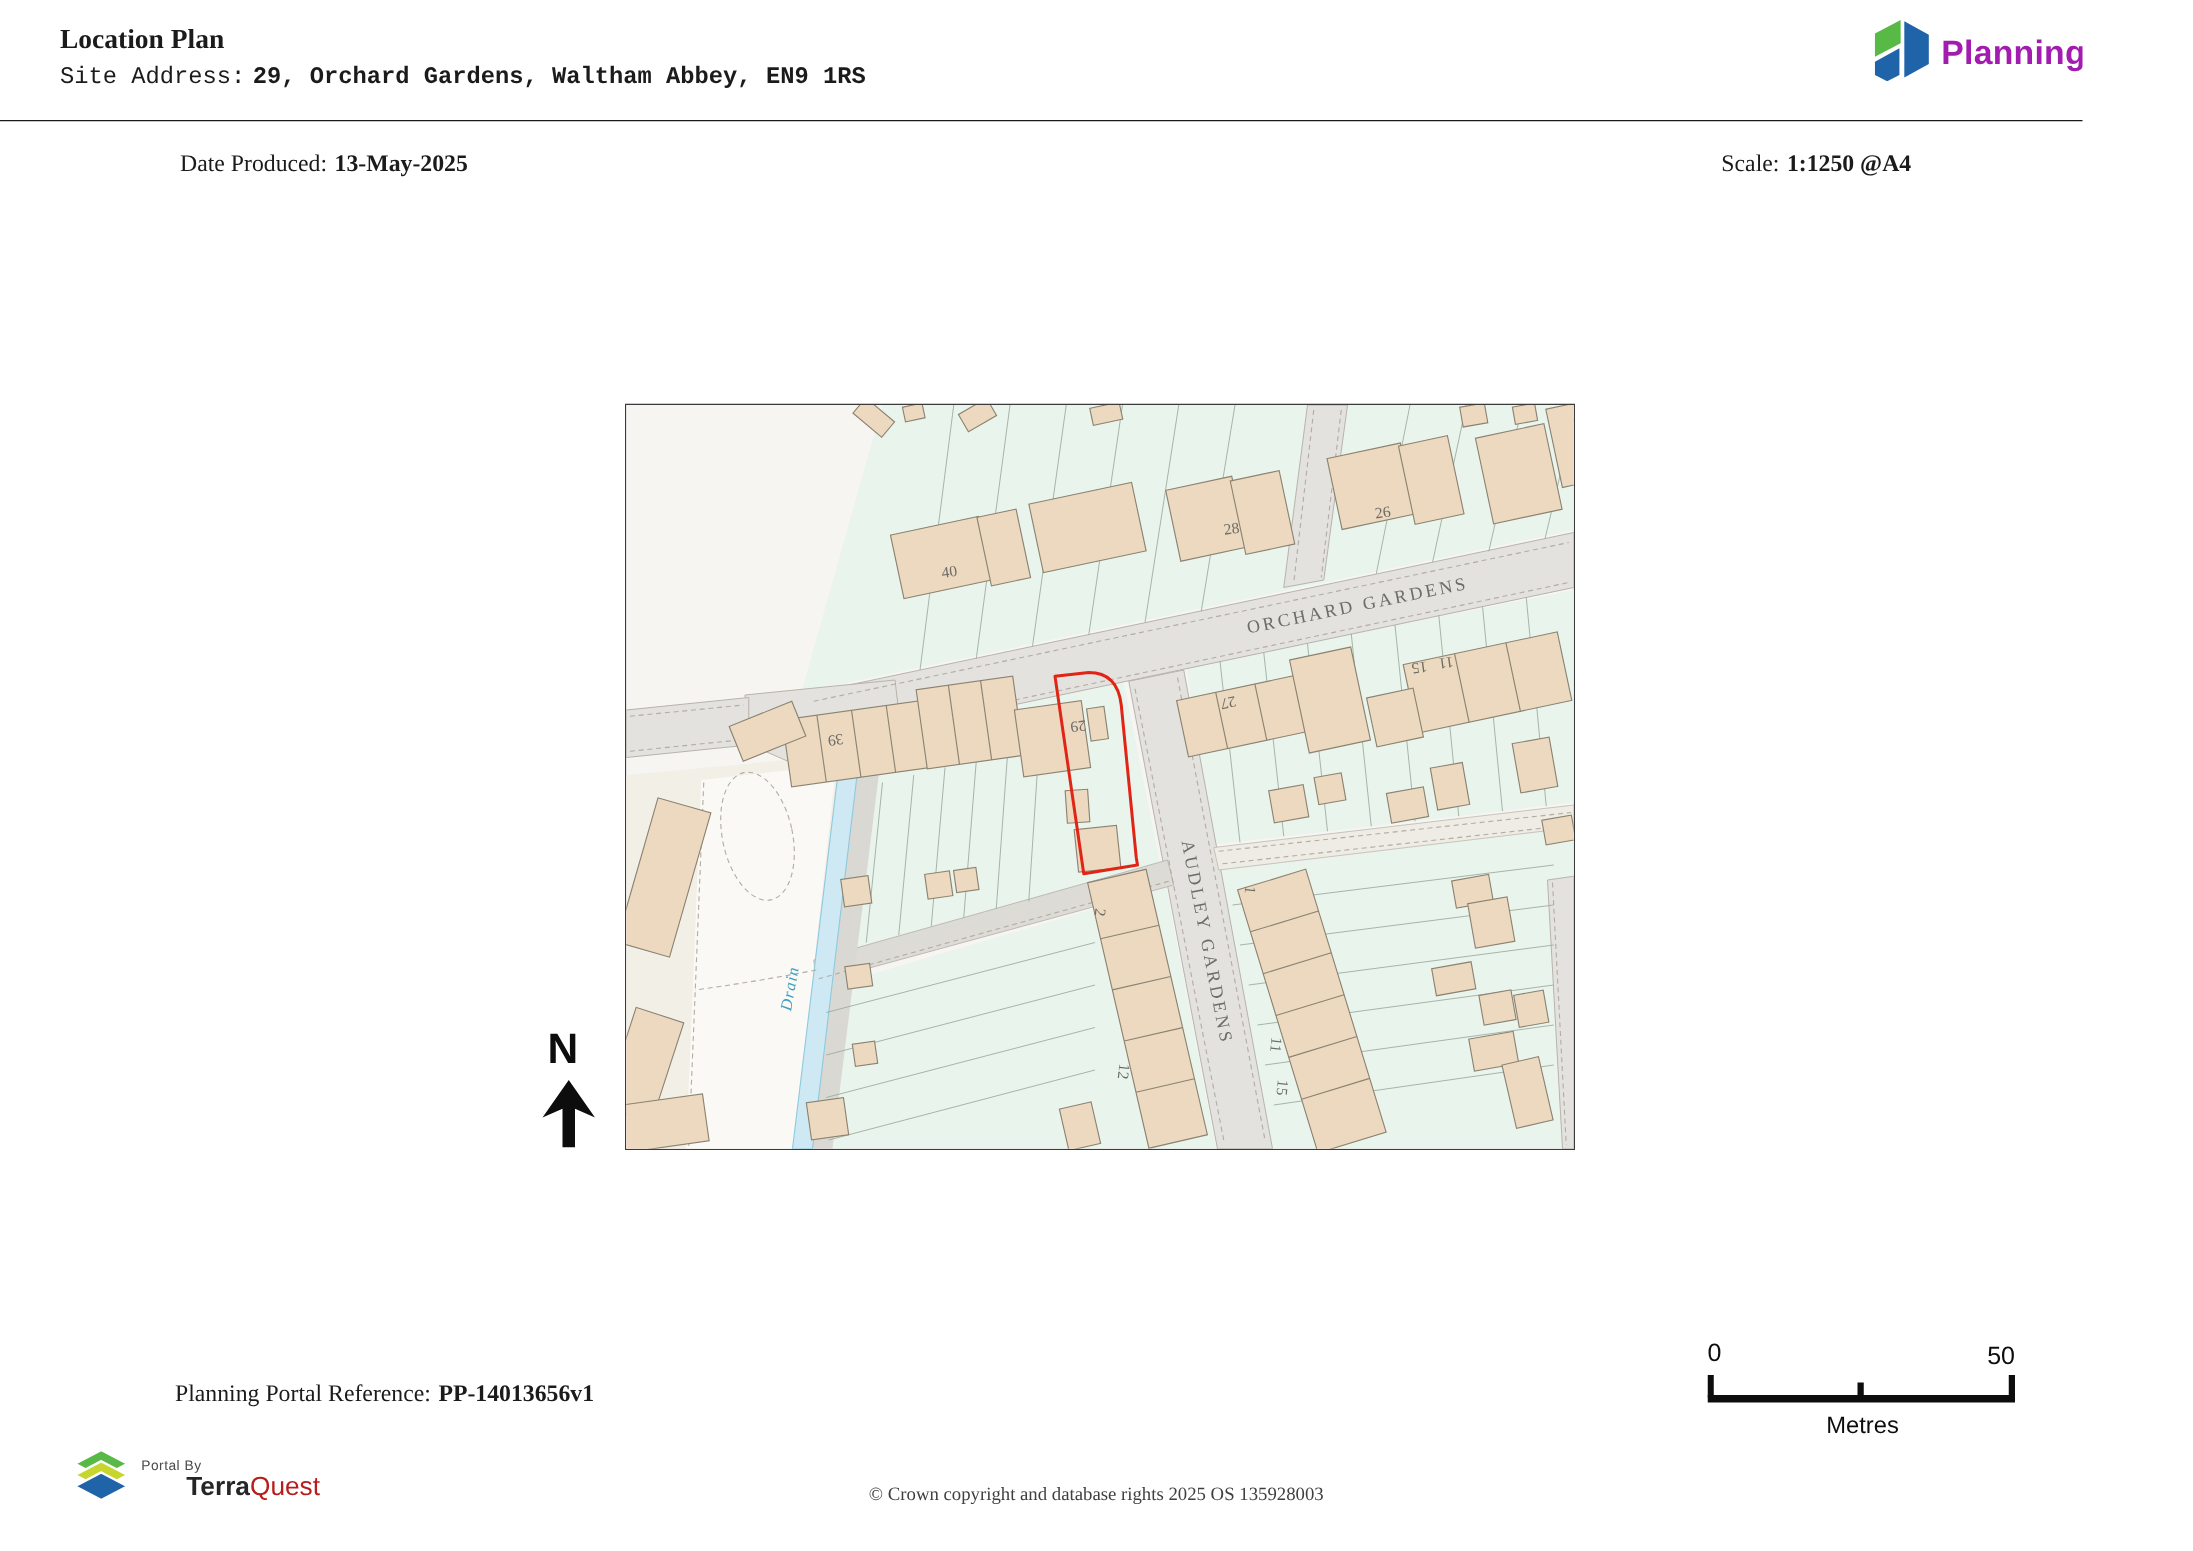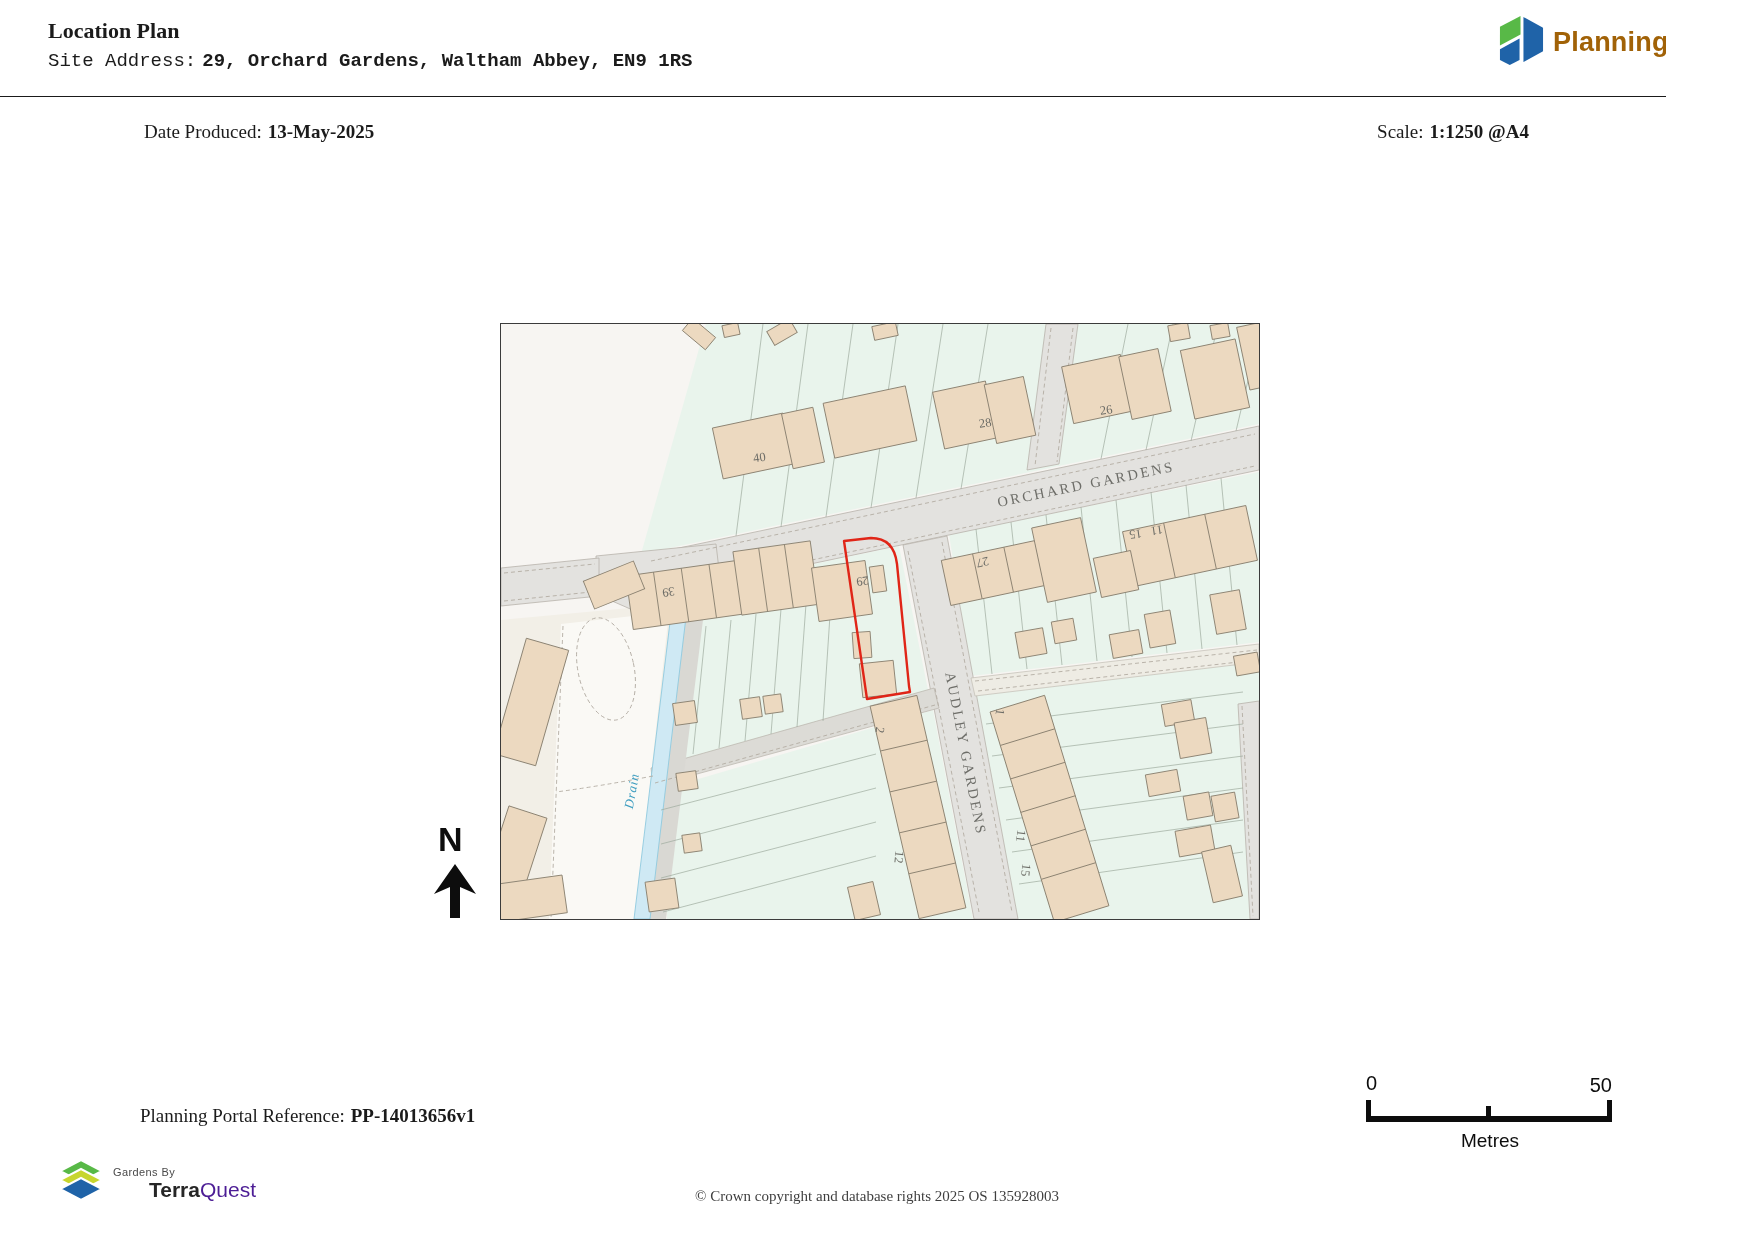--- a/index.html
+++ b/index.html
@@ -6,21 +6,21 @@
   .page{position:relative;width:1666px;height:1241px;background:#ffffff;overflow:hidden;
         font-family:"Liberation Serif","DejaVu Serif",serif;color:#1b1b1b;}
   .abs{position:absolute;}
   
   .title{left:48px;top:18px;font-size:22px;font-weight:bold;}
   .addr{left:48px;top:50px;font-size:19px;font-family:Liberation Mono, monospace;}
   .addr b{font-weight:bold;}
   .rule{left:0;top:96px;width:1754px;height:0;border-top:1.6px solid #1a1a1a;}
   .pp-logo{left:1498px;top:15px;display:flex;align-items:center;gap:8px;}
   .pp-word{font-family:"Liberation Sans","DejaVu Sans",sans-serif;font-size:27px;letter-spacing:.2px;}
-  .pp-word .b{font-weight:bold;color:#a16207;}
+  .pp-word .b{font-weight:bold;color:#a21caf;}
   .pp-word .l{font-weight:normal;color:#5c5c5c;}
   
   .date{left:144px;top:121px;font-size:19px;}
   .scale{right:137px;top:121px;font-size:19px;text-align:right;}
   .date b,.scale b,.refline b{font-weight:bold;}
   .lblsp{margin-right:6px;}
   
   .map-frame{left:500px;top:323px;width:758px;height:595px;border:1.6px solid #3b3b3b;box-sizing:content-box;background:#f7f5f2;}
   .map-frame svg{display:block;}
   
@@ -33,21 +33,21 @@
   .sb-0{position:absolute;left:0;top:0;font-size:20px;}
   .sb-50{position:absolute;right:2px;top:2px;font-size:20px;}
   .sb-svg{position:absolute;left:0;top:26px;}
   .sb-unit{position:absolute;left:0;top:58px;width:248px;text-align:center;font-size:19px;}
   .copyright{left:0;top:1188px;width:1754px;text-align:center;font-size:15px;color:#3f3f3f;}
   .tq{left:58px;top:1160px;display:flex;align-items:center;gap:9px;font-family:"Liberation Sans","DejaVu Sans",sans-serif;}
   .tq-text{display:flex;flex-direction:column;line-height:1.05;}
   .tq-pow{font-size:11px;color:#4a4a4a;letter-spacing:.4px;}
   .tq-brand{font-size:21px;}
   .tq-brand .b{font-weight:bold;color:#262626;margin-left:36px;}
-  .tq-brand .l{font-weight:normal;color:#4c1d95;}
+  .tq-brand .l{font-weight:normal;color:#b91c1c;}
   
   text{font-family:"Liberation Serif","DejaVu Serif",serif;fill:#6c6c66;}
   .street{font-size:14.5px;letter-spacing:2.5px;fill:#6d6d68;}
   .hn{font-size:12.5px;}
   .drain-t{font-size:13px;font-style:italic;fill:#3f9ec0;letter-spacing:1px;}
 </style>
 </head>
 <body>
 
 <div class="page">
@@ -299,20 +299,20 @@
 
   <div class="abs tq">
     <span>
       <svg width="46" height="44" viewBox="0 0 46 44">
         <polygon points="23,0 44,11 23,22 2,11" fill="#58b947" stroke="#ffffff" stroke-width="2"></polygon>
         <polygon points="23,9 44,20 23,31 2,20" fill="#c7d62e" stroke="#ffffff" stroke-width="2"></polygon>
         <polygon points="23,18 44,29 23,40 2,29" fill="#1f63a8" stroke="#ffffff" stroke-width="2"></polygon>
       </svg>
     </span>
     <span class="tq-text">
-      <span class="tq-pow">Gardens By</span>
+      <span class="tq-pow">Portal By</span>
       <span class="tq-brand"><span class="b">Terra</span><span class="l">Quest</span></span>
     </span>
   </div>
 
   <div class="abs copyright">© Crown copyright and database rights 2025 OS 135928003</div>
 
 </div>
 
 </body></html>

